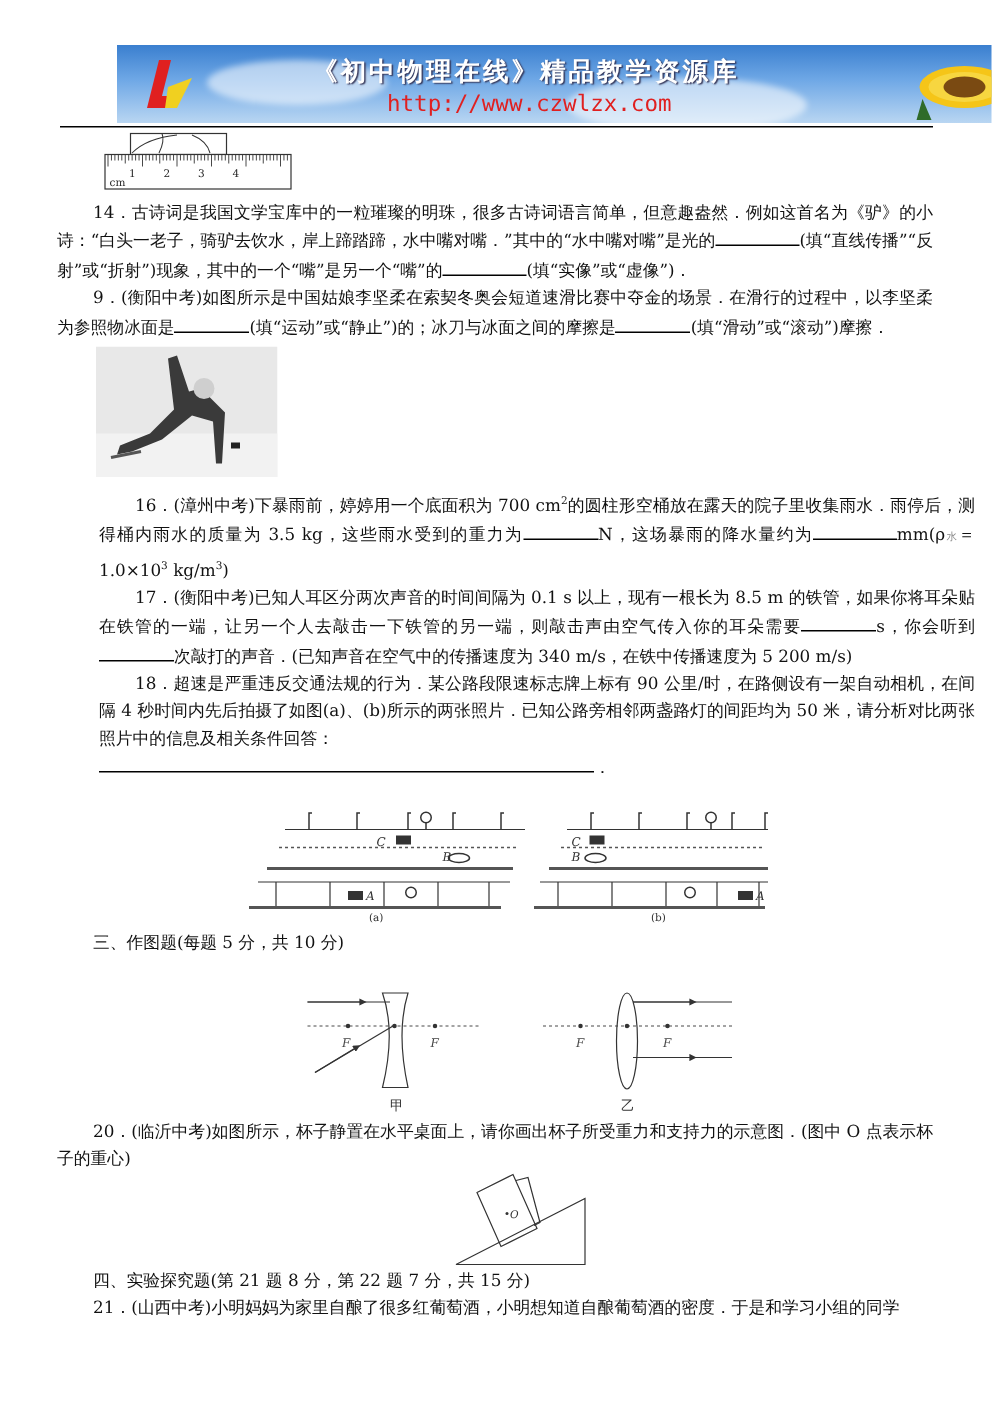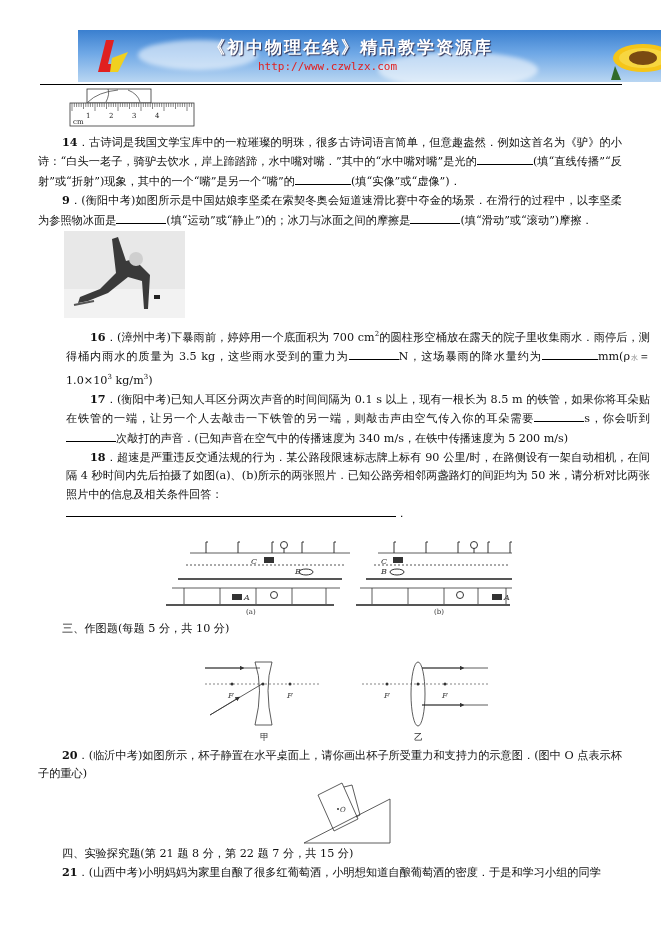--- a/index.html
+++ b/index.html
@@ -5,29 +5,29 @@
   html, body { margin:0; padding:0; background:#ffffff; }
   body { width:661px; height:935px; position:relative; overflow:hidden;
          font-family:"DejaVu Serif","Liberation Serif",serif; color:#111; }
   .banner { position:absolute; left:78px; top:30px; width:607px; height:52px;
             background:linear-gradient(180deg,#3a7fcf 0%,#6fa8e6 45%,#b9d6f2 100%);
             overflow:hidden; }
   .banner .cloud { position:absolute; border-radius:50%; background:rgba(255,255,255,0.55); filter:blur(2px); }
   .banner .logo { position:absolute; left:16px; top:8px; width:36px; height:38px; }
   .banner .title { position:absolute; left:130px; top:6px; font-size:17px; font-weight:bold; color:#fff;
                    letter-spacing:2px; text-shadow:1px 1px 1px #335; font-family:"DejaVu Sans",sans-serif; }
-  .banner .url { position:absolute; left:180px; top:30px; font-size:11px; color:#e02020;
+  .banner .url { position:absolute; left:180px; top:30px; font-size:15px; color:#e02020;
                  font-family:"DejaVu Sans Mono",monospace; }
   .banner .sunflower { position:absolute; right:10px; top:6px; width:70px; height:44px; }
   .rule { position:absolute; left:40px; top:84px; width:582px; height:1px; background:#000; }
   .ruler { position:absolute; left:68px; top:88px; }
   .text { position:absolute; left:38px; width:584px; font-size:11.2px; line-height:18.4px; }
   .p { margin:0; text-align:justify; }
   .indent { text-indent:24px; }
-  .qnum { font-weight:bold; }
+  .qnum { font-weight:normal; }
   .blank { display:inline-block; border-bottom:1px solid #000; height:12px; vertical-align:baseline; }
   .b60 { width:56px; } .b50 { width:50px; } .b330 { width:330px; }
   .sup { font-size:7px; vertical-align:super; }
   .sub { font-size:7px; color:#888; }
   .photo { position:absolute; left:64px; top:231px; width:121px; height:87px; }
   .fig { position:absolute; }
   .caption { font-size:9px; fill:#333; }
 </style>
 </head>
 <body>

